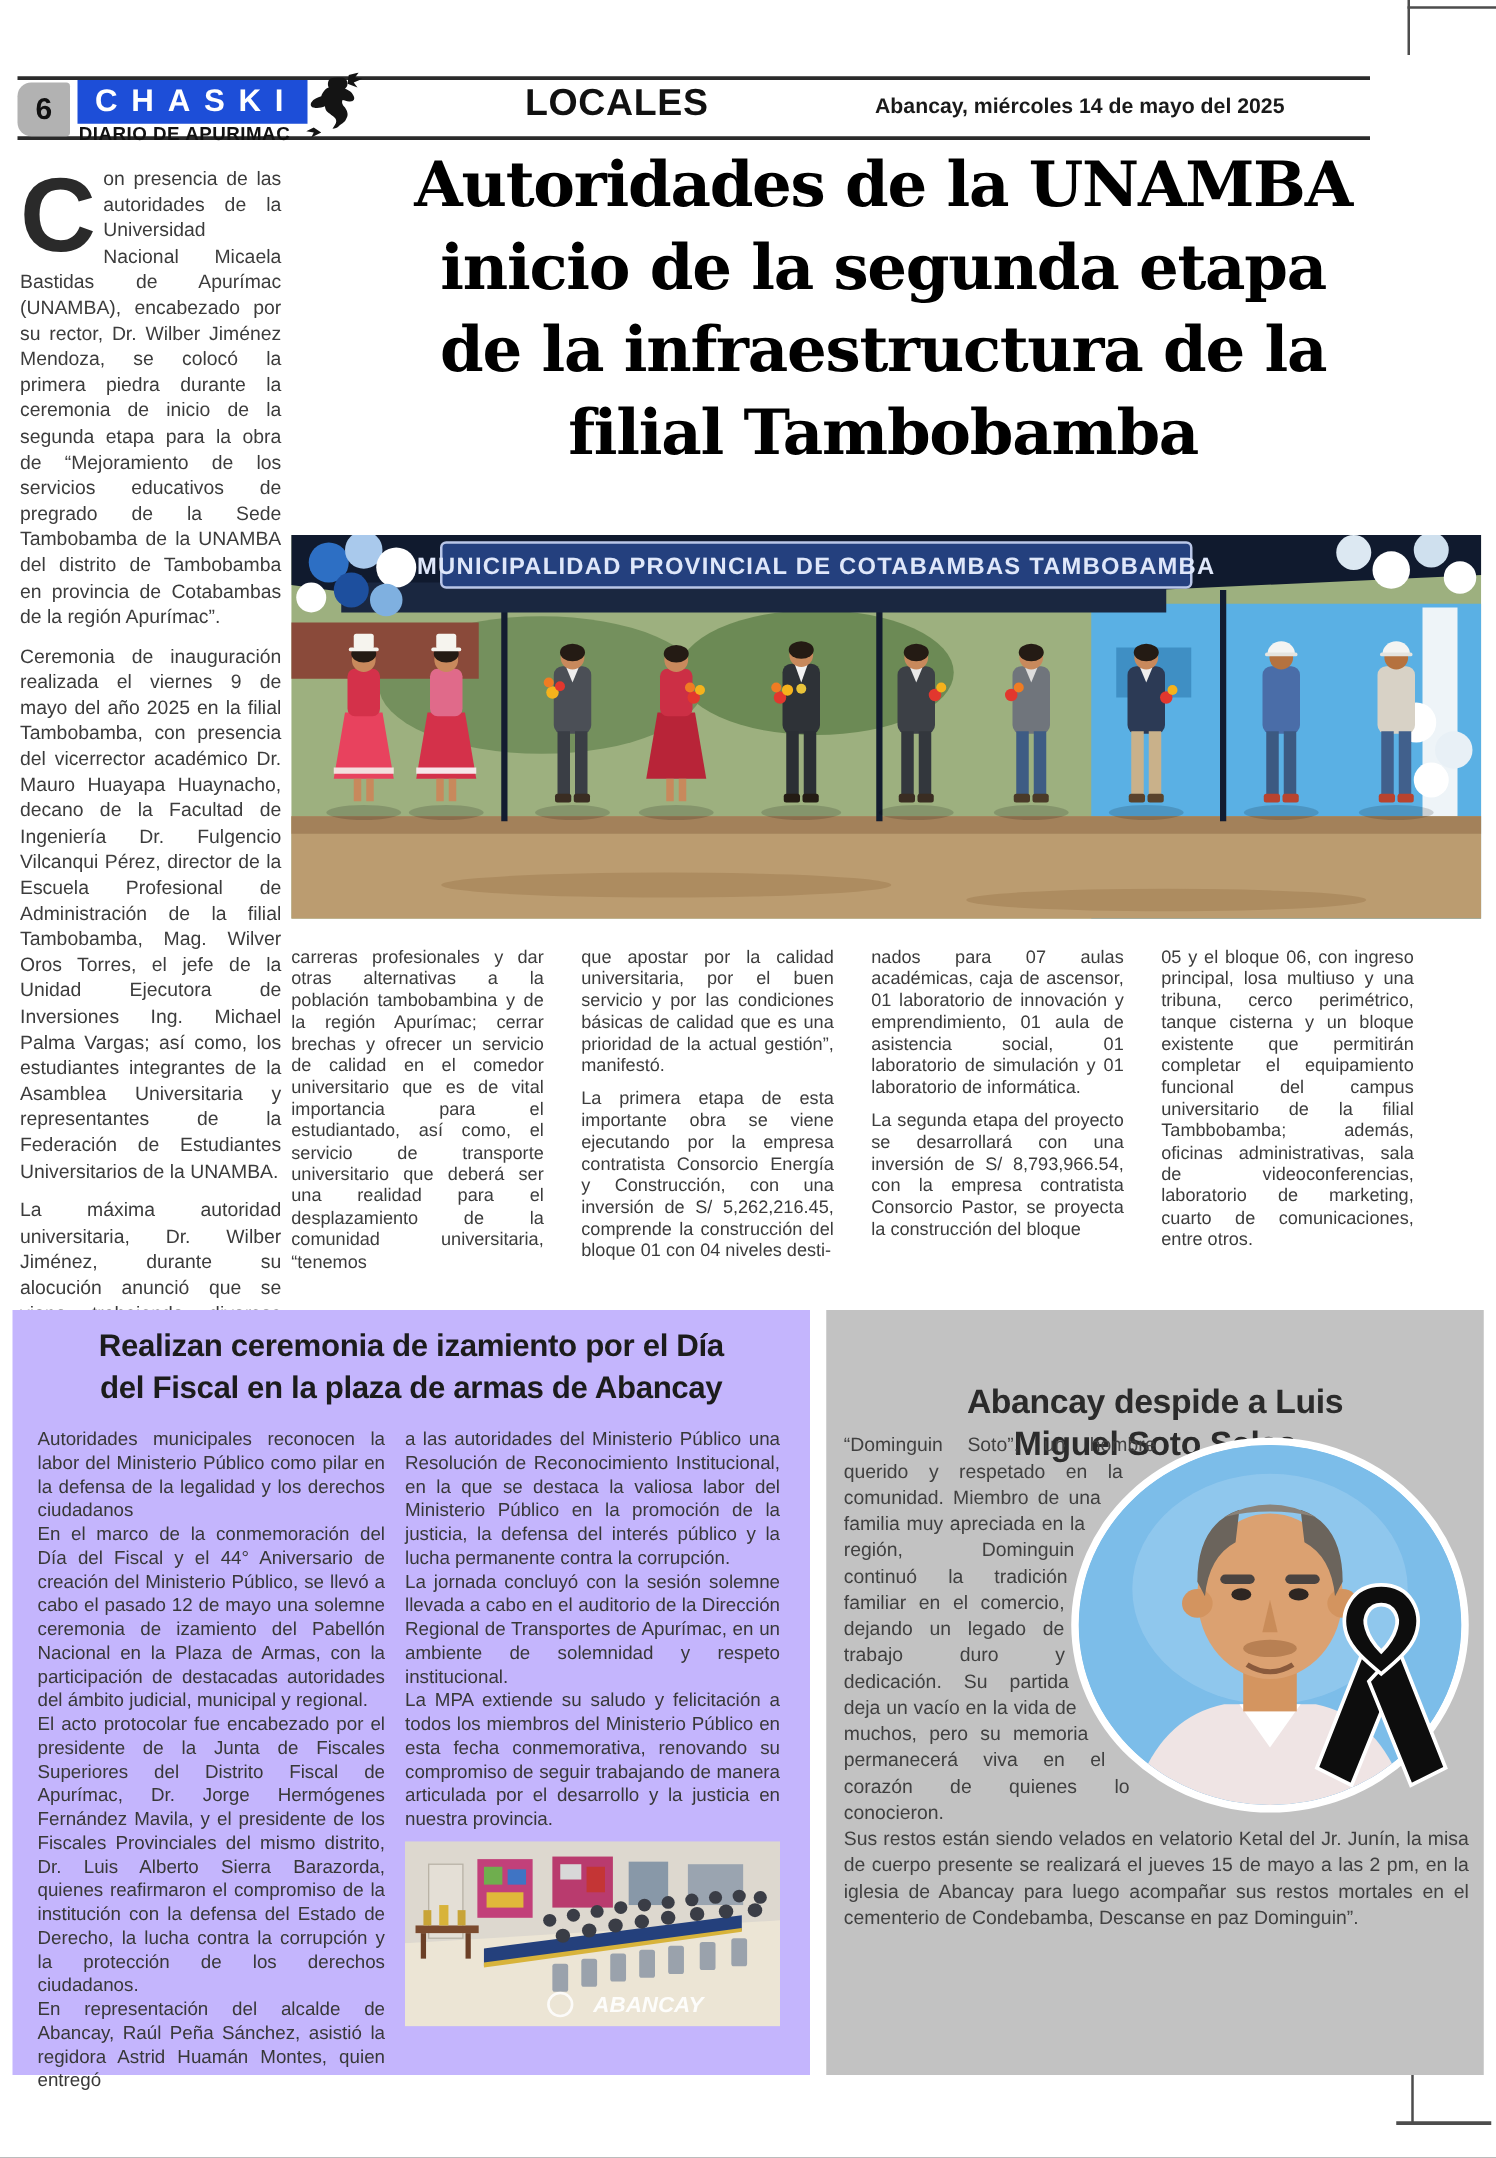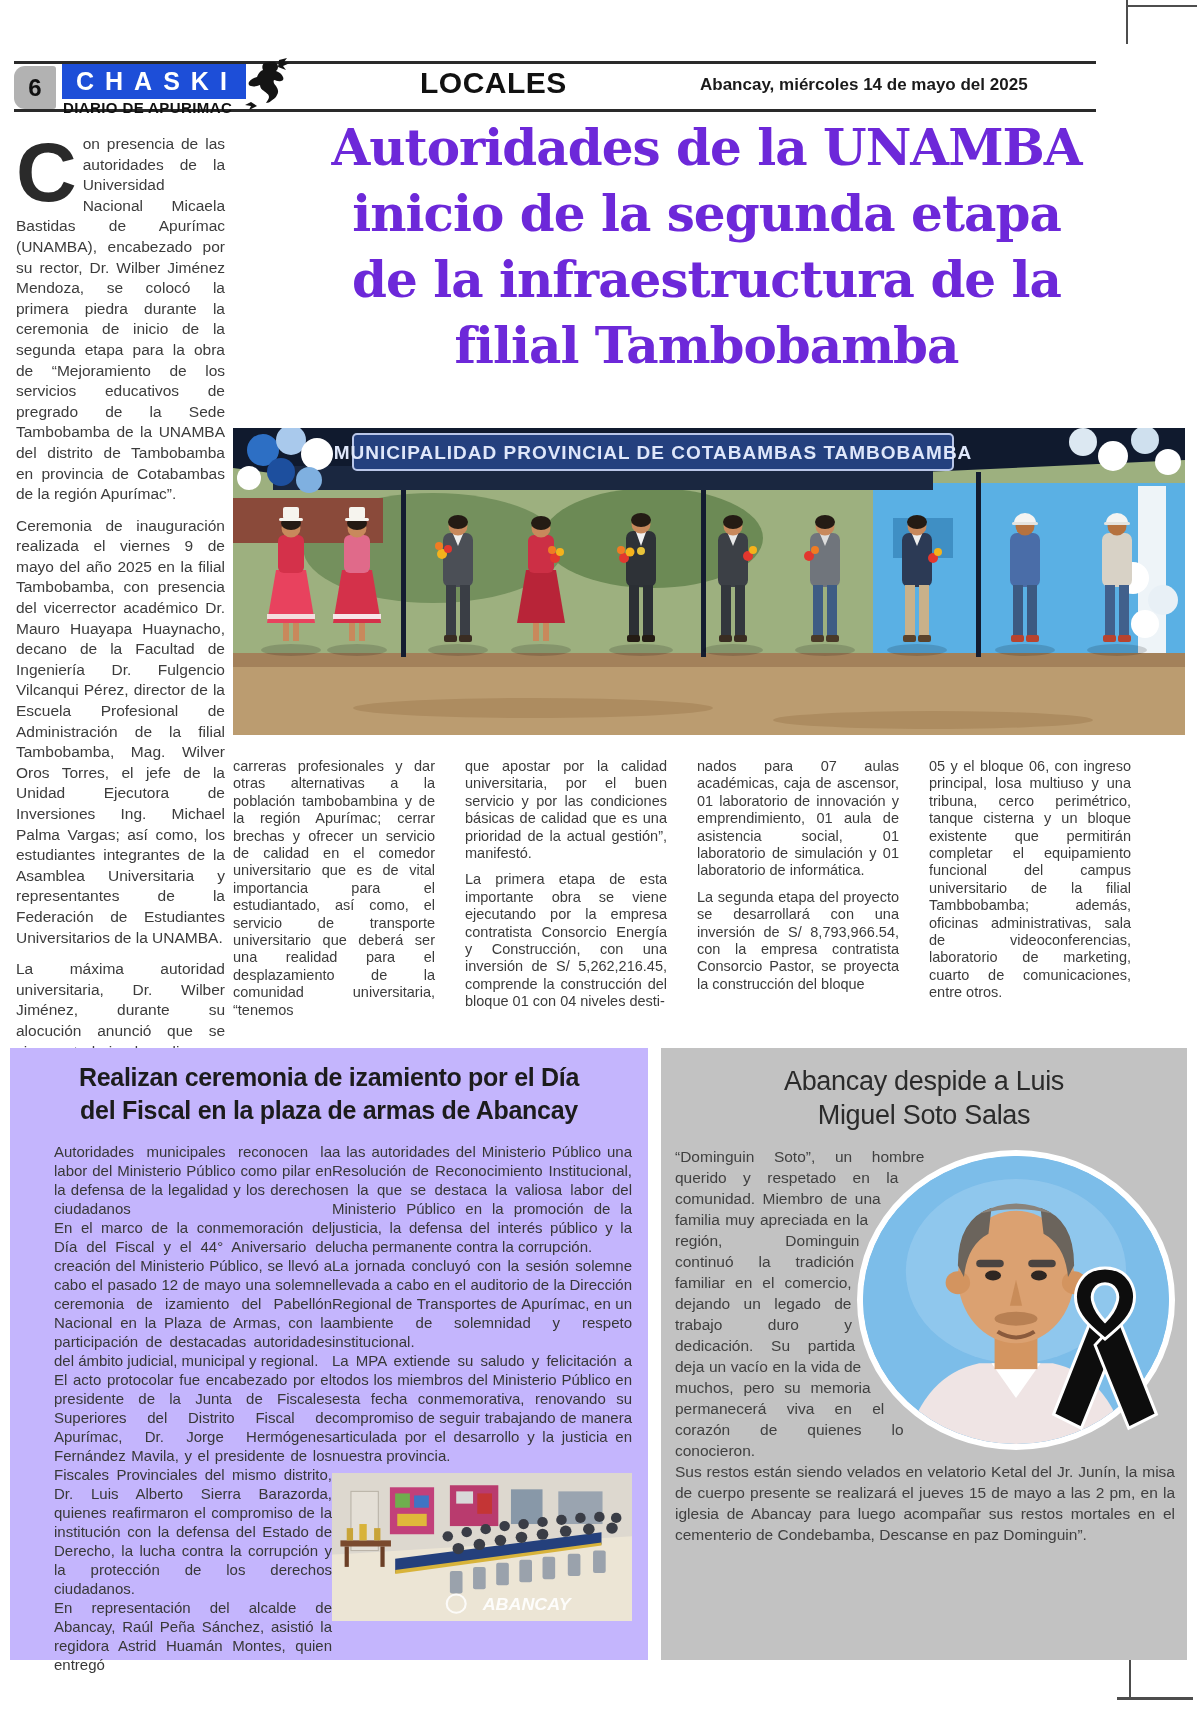--- a/index.html
+++ b/index.html
@@ -24,47 +24,47 @@
   
   .crop{position:absolute;background:#4d4d4d;}
   #crop-tr-v{left:1126px;top:0;width:2px;height:44px;}
   #crop-tr-h{left:1126px;top:5px;width:71px;height:2px;}
   #crop-br-v{left:1129px;top:1652px;width:2px;height:46px;}
   #crop-br-h{left:1117px;top:1697px;width:76px;height:3px;}
 
   
   #headline{position:absolute;left:228px;top:115px;width:957px;text-align:center;z-index:4;
             font-family:"DejaVu Serif",serif;font-weight:bold;font-size:50px;line-height:66px;
-            letter-spacing:-1px;color:#6d28d9;
+            letter-spacing:-1px;color:#000000;
             text-shadow:0 0 6px #fff,0 0 6px #fff,2px 2px 0 #fff,-2px -2px 0 #fff,2px -2px 0 #fff,-2px 2px 0 #fff,0 3px 0 #fff,0 -3px 0 #fff;}
   #lead-col1{position:absolute;left:16px;top:134px;width:209px;font-size:15.5px;line-height:20.6px;
              text-align:justify;hyphens:auto;}
   #lead-col1 p{margin:0 0 11px 0;}
   .dropcap{float:left;font-size:84px;line-height:72px;font-weight:bold;color:#2a2a2a;
            margin:2px 6px 0 0;font-family:"Liberation Sans",sans-serif;}
   #lead-photo{position:absolute;left:233px;top:428px;width:952px;height:307px;z-index:1;}
   #lead-cols{position:absolute;left:233px;top:758px;width:900px;display:flex;gap:30px;}
   .lead-col{width:202px;font-size:14.5px;line-height:17.4px;text-align:justify;hyphens:auto;}
   .lead-col p{margin:0 0 9px 0;}
 
   
   #fiscal-block{position:absolute;left:10px;top:1048px;width:638px;height:612px;background:#c4b5fd;}
   #fiscal-title{padding-top:13px;text-align:center;font-size:25px;line-height:33px;font-weight:800;
                 color:#1c1c1c;letter-spacing:-0.3px;}
-  #fiscal-cols{position:absolute;left:20px;top:94px;width:600px;display:flex;margin-left:24px;}
+  #fiscal-cols{position:absolute;left:20px;top:94px;width:600px;display:flex;gap:16px;}
   .fiscal-col{font-size:15px;line-height:19px;text-align:justify;color:#383838;hyphens:auto;}
   #fiscal-col-left{width:278px;}
   #fiscal-col-right{width:300px;}
   .fiscal-col p{margin:0;}
   #auditorium-photo{display:block;margin-top:8px;width:300px;height:148px;}
 
   
   #obit-block{position:absolute;left:661px;top:1048px;width:526px;height:612px;background:#c2c2c2;}
-  #obit-title{padding-top:16px;text-align:center;font-size:27px;line-height:34px;font-weight:400;
-              color:#2b2b2b;letter-spacing:-0.3px;}
+  #obit-title{padding-top:16px;text-align:center;font-size:27px;line-height:34px;font-weight:700;
+              color:#2b2b2b;letter-spacing:-0.3px;margin-top:40px;}
   #obit-body{position:absolute;left:14px;top:98px;width:500px;font-size:15.5px;line-height:21px;
              text-align:justify;color:#404040;hyphens:auto;}
   #obit-body p{margin:0;}
   #obit-portrait{float:right;width:318px;height:300px;shape-outside:circle(50%);margin:4px 0 6px 10px;}
   #obit-portrait svg{width:100%;height:100%;border-radius:50%;border:6px solid #fff;box-sizing:border-box;
                      display:block;background:#7cbde9;}
   #mourning-ribbon{position:absolute;left:1035px;top:1258px;width:140px;height:188px;z-index:6;}
 </style>
 </head>
 <body>

